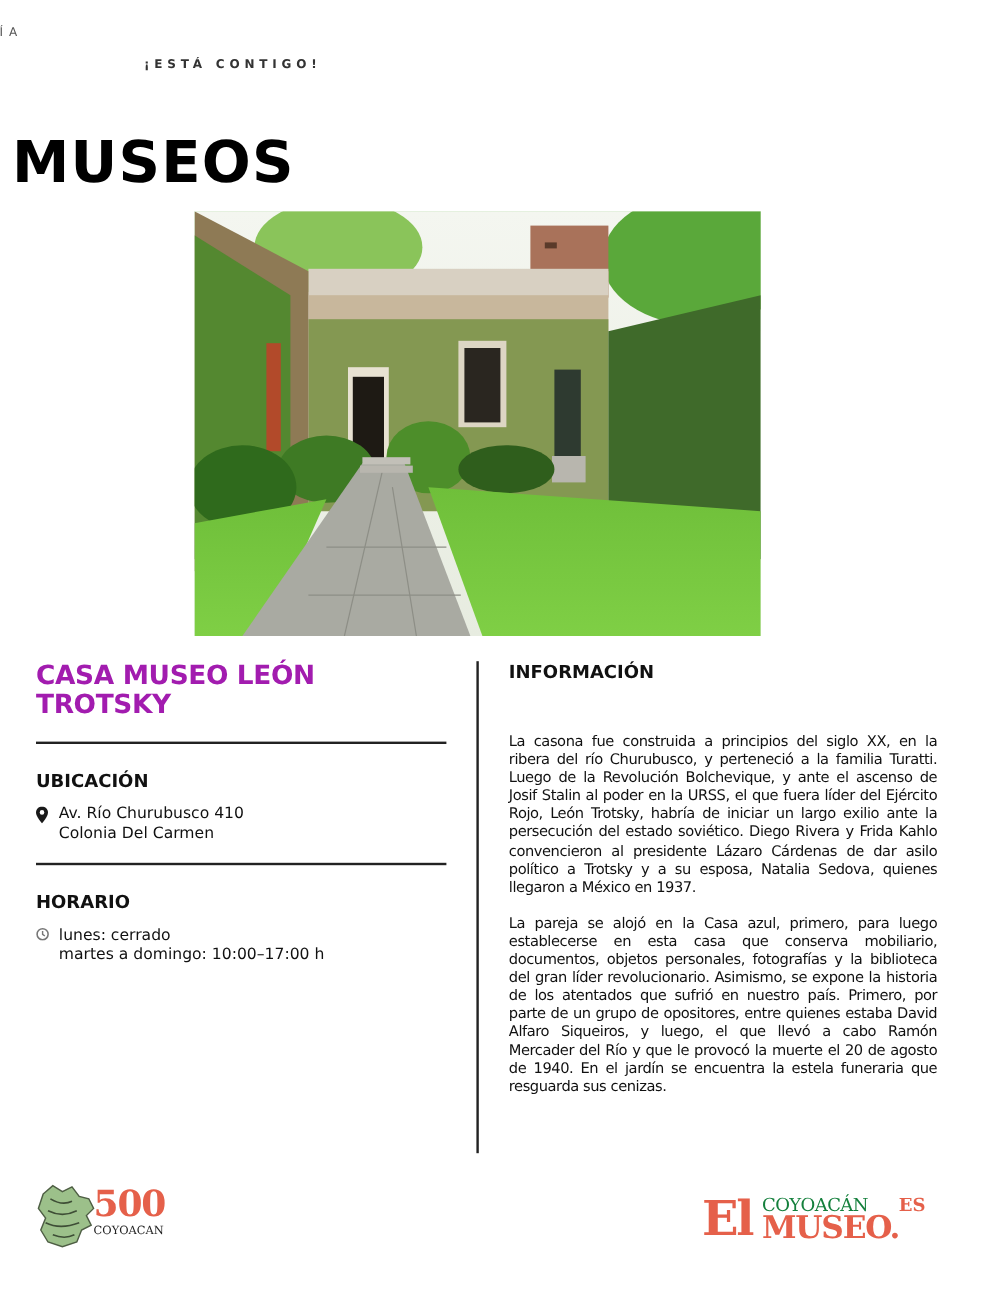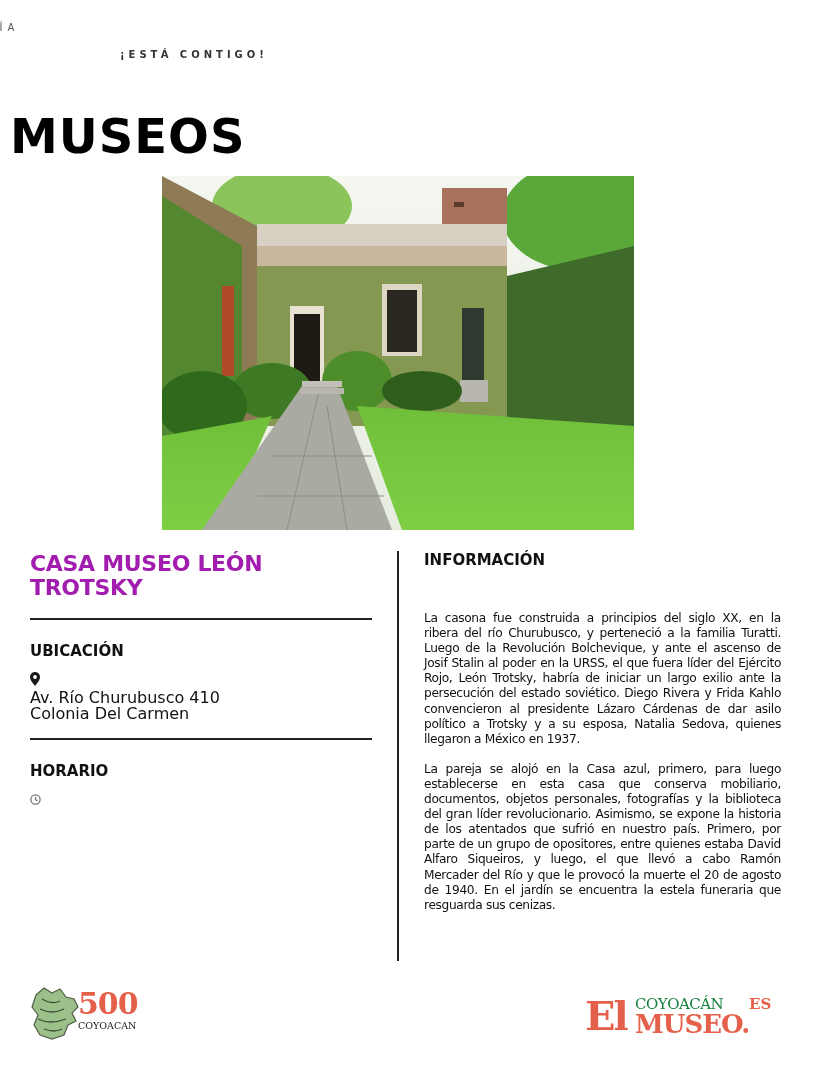--- a/index.html
+++ b/index.html
@@ -17,21 +17,21 @@
 
   
   .photo { position: absolute; left: 162px; top: 176px; width: 472px; height: 354px; overflow: hidden; background: #cfe8c6; }
   .photo svg { display: block; }
 
   
   .left-col { position: absolute; left: 30px; top: 552px; width: 342px; }
   .museum-name { font-family: "DejaVu Sans", sans-serif; font-weight: bold; font-size: 22px; line-height: 24px; color: #a21caf; letter-spacing: -0.3px; }
   .hr { height: 2px; background: #222; width: 342px; }
   .section-title { font-family: "DejaVu Sans", sans-serif; font-weight: bold; font-size: 15px; color: #111; }
-  .info-row { display: flex; align-items: flex-start; font-size: 16px; line-height: 16px; color: #111; flex-direction: column; }
+  .info-row { display: flex; align-items: flex-start; font-size: 13px; line-height: 16px; color: #111; }
   .info-row .icon { width: 19px; flex: none; padding-top: 1px; }
   .info-lines span { display: block; }
 
   
   .vdivider { position: absolute; left: 397px; top: 551px; width: 2px; height: 410px; background: #222; }
   .right-col { position: absolute; left: 424px; top: 551px; width: 357px; }
   .info-title { font-family: "DejaVu Sans", sans-serif; font-weight: bold; font-size: 15px; color: #111; }
   .para { font-family: "DejaVu Sans", sans-serif; font-size: 12.2px; line-height: 15.1px; text-align: justify; color: #111; letter-spacing: -0.35px; }
 
   
@@ -137,20 +137,24 @@
   <div class="hr" style="margin-top:16px"></div>
 
   <div class="section-title" style="margin-top:22px">HORARIO</div>
   <div class="info-row" style="margin-top:11px">
     <span class="icon">
       <svg width="11" height="11" viewBox="0 0 11 11">
           <circle cx="5.5" cy="5.5" r="4.6" fill="none" stroke="#777" stroke-width="1.3"></circle>
           <path d="M5.5 2.8V5.6L7.4 7" fill="none" stroke="#777" stroke-width="1.2"></path>
         </svg>
     </span>
+    <div class="info-lines">
+      <span>lunes: cerrado</span>
+      <span>martes a domingo: 10:00–17:00 h</span>
+    </div>
   </div>
 </div>
 
 <div class="vdivider"></div>
 
 <div class="right-col">
   <div class="info-title">INFORMACIÓN</div>
   <p class="para" style="margin-top:42px">La casona fue construida a principios del siglo XX, en la ribera del río Churubusco, y perteneció a la familia Turatti. Luego de la Revolución Bolchevique, y ante el ascenso de Josif Stalin al poder en la URSS, el que fuera líder del Ejército Rojo, León Trotsky, habría de iniciar un largo exilio ante la persecución del estado soviético. Diego Rivera y Frida Kahlo convencieron al presidente Lázaro Cárdenas de dar asilo político a Trotsky y a su esposa, Natalia Sedova, quienes llegaron a México en 1937.</p>
   <p class="para" style="margin-top:15px">La pareja se alojó en la Casa azul, primero, para luego establecerse en esta casa que conserva mobiliario, documentos, objetos personales, fotografías y la biblioteca del gran líder revolucionario. Asimismo, se expone la historia de los atentados que sufrió en nuestro país. Primero, por parte de un grupo de opositores, entre quienes estaba David Alfaro Siqueiros, y luego, el que llevó a cabo Ramón Mercader del Río y que le provocó la muerte el 20 de agosto de 1940. En el jardín se encuentra la estela funeraria que resguarda sus cenizas.</p>
 </div>

